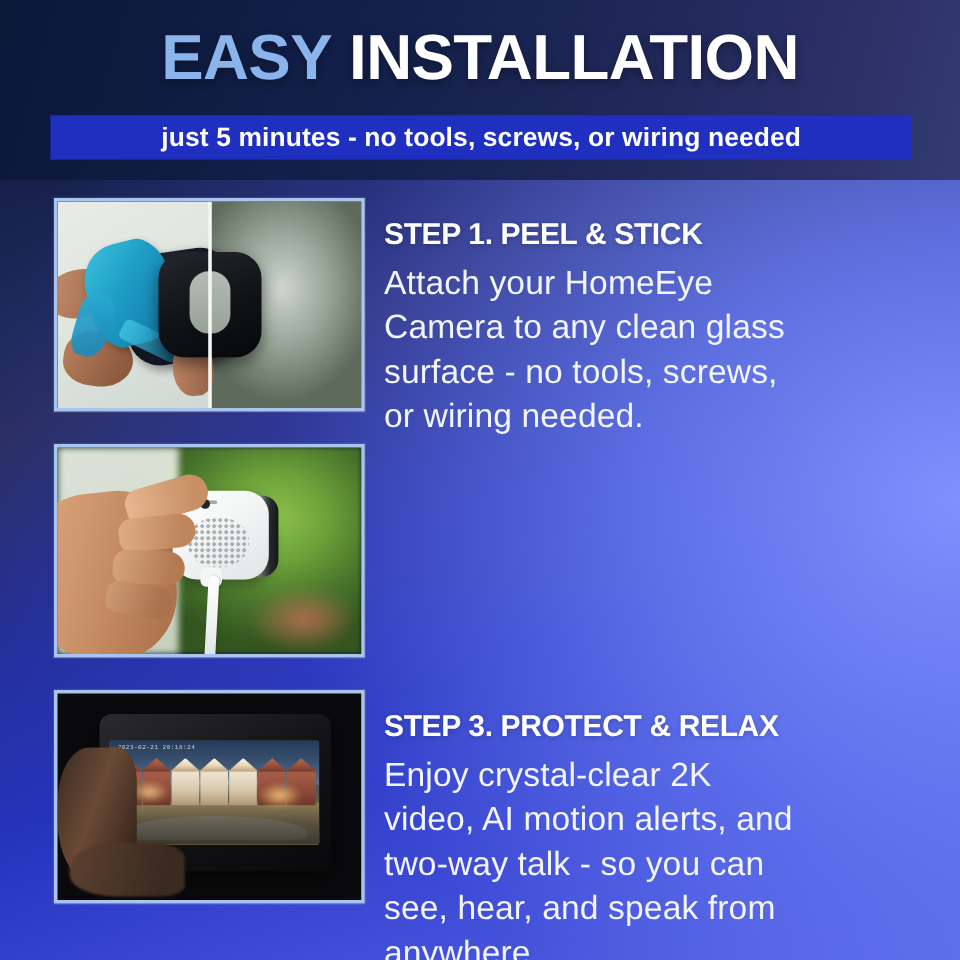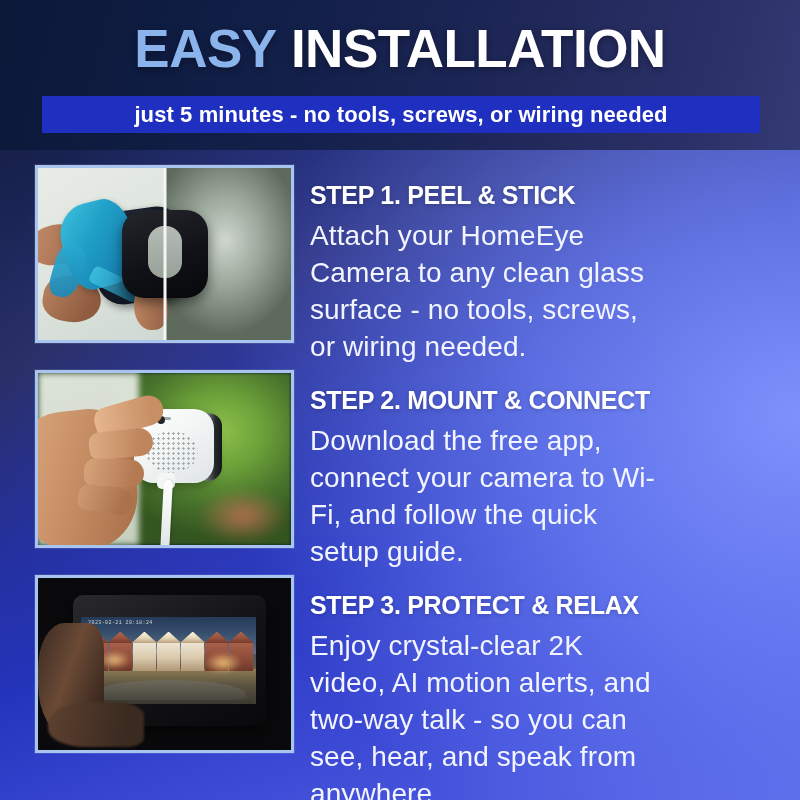--- a/index.html
+++ b/index.html
@@ -69,21 +69,21 @@
     font-weight: 700;
     letter-spacing: 0.1px;
     line-height: 1;
     white-space: nowrap;
   }
 
   
   .steps {
     position: absolute;
     top: 160px;
-    left: 2px;
+    left: 12px;
     width: 660px;
     z-index: 3;
   }
 
   .step-row {
     position: relative;
     height: 205px;
     display: flex;
     align-items: flex-start;
   }
@@ -511,24 +511,20 @@
           <div class="s2-logo"></div>
           <div class="s2-lens"></div>
           <div class="s2-grille"></div>
           <div class="s2-plug"></div>
           <div class="s2-cable"></div>
           <div class="s2-f1"></div>
           <div class="s2-f2"></div>
           <div class="s2-f3"></div>
           <div class="s2-f4"></div>
         </div>
-      </div>
-      <div class="step-text">
-        <div class="step-heading">STEP 2. MOUNT &amp; CONNECT</div>
-        <div class="step-body">Download the free app, connect your camera to Wi-Fi, and follow the quick setup guide.</div>
       </div>
     </div>
 
     <div class="step-row">
       <div class="thumb-frame">
         <div class="thumb-inner">
           <div class="s3-dark"></div>
           <div class="s3-phone">
             <div class="s3-screen">
               <div class="s3-sky"></div>

